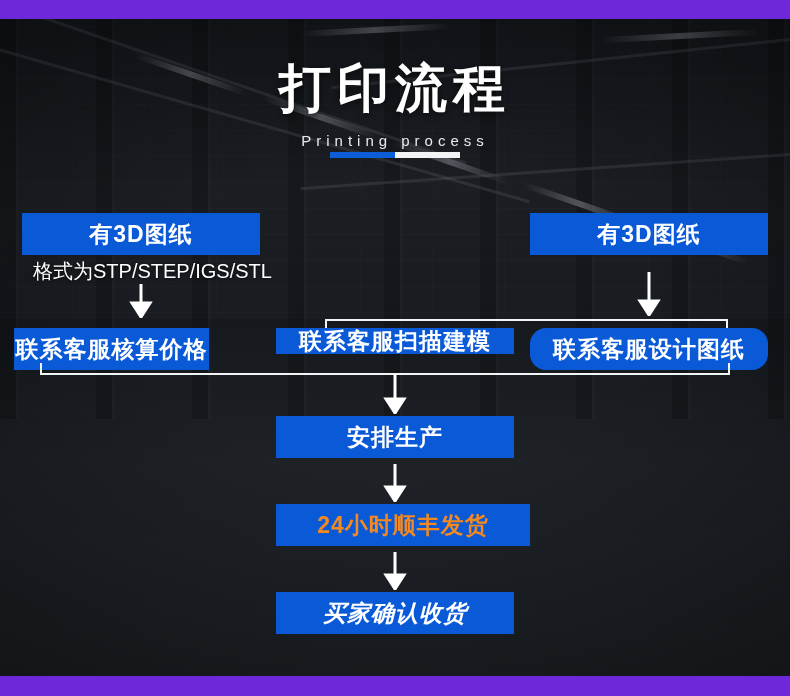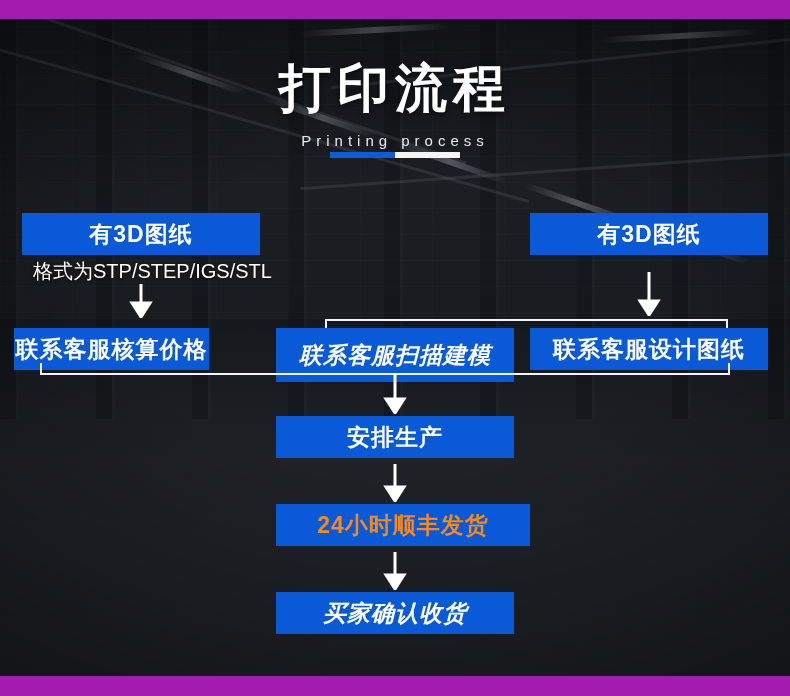--- a/index.html
+++ b/index.html
@@ -10,21 +10,21 @@
   }
   body {
     font-family: "Liberation Sans", "DejaVu Sans", sans-serif;
   }
 
   #stage {
     position: relative;
     width: 790px;
     height: 696px;
     overflow: hidden;
-    background: #a21caf;
+    background: #6d28d9;
   }
 
   
   #photo {
     position: absolute;
     left: 0;
     top: 19px;
     width: 790px;
     height: 657px;
     overflow: hidden;
@@ -218,25 +218,25 @@
   </svg>
 
   <div class="hline" style="left:325px; top:319px; width:403px;"></div>
   <div class="vline" style="left:325px; top:319px; height:13px;"></div>
   <div class="vline" style="left:726px; top:319px; height:13px;"></div>
 
   <div class="box" style="left:14px; top:328px; width:195px; height:42px;">
     <span>联系客服核算价格</span>
   </div>
 
-  <div class="box" style="left:276px; top:328px; width:238px; height:54px;font-style:italic;">
+  <div class="box" style="left:276px; top:328px; width:238px; height:26px;">
     <span>联系客服扫描建模</span>
   </div>
 
-  <div class="box" style="left:530px; top:328px; width:238px; height:42px;">
+  <div class="box" style="left:530px; top:328px; width:238px; height:42px;border-radius:16px;">
     <span>联系客服设计图纸</span>
   </div>
 
   <div class="hline" style="left:40px; top:373px; width:690px;"></div>
   <div class="vline" style="left:40px; top:363px; height:11px;"></div>
   <div class="vline" style="left:728px; top:363px; height:11px;"></div>
 
   <svg class="arrow" style="left:382px; top:374px; height:40px;" viewBox="0 0 26 40">
     <path d="M13 0 L13 28 M13 39 L4 25 L22 25 Z" fill="#ffffff" stroke="#ffffff" stroke-width="3" stroke-linejoin="miter"></path>
   </svg>

